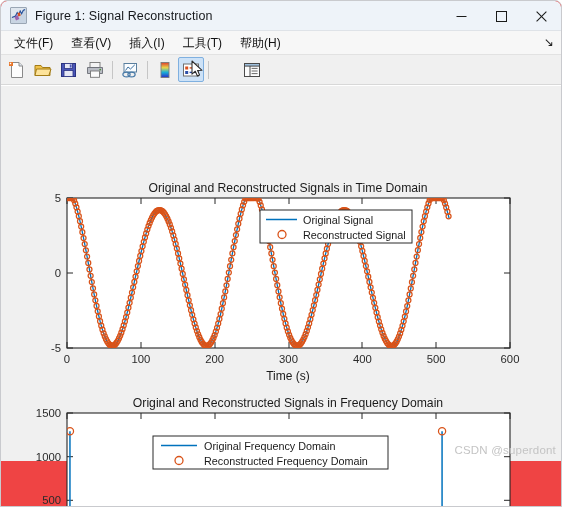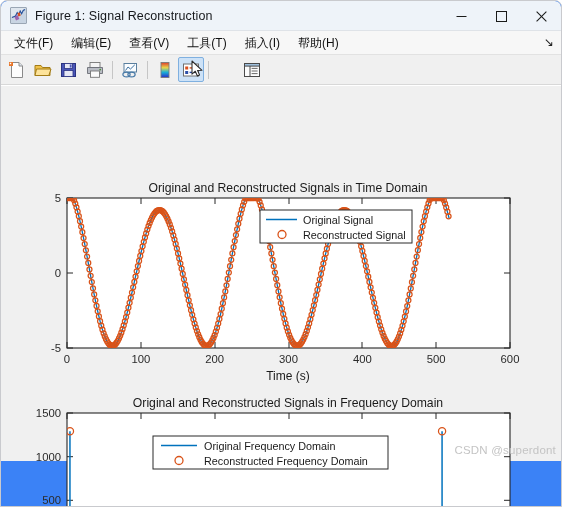--- a/index.html
+++ b/index.html
@@ -5,21 +5,21 @@
   * { box-sizing: border-box; margin: 0; padding: 0; }
   html, body {
     width: 562px; height: 507px;
     font-family: "Liberation Sans", "DejaVu Sans", sans-serif;
     background: #ffffff;
     overflow: hidden;
   }
   #window {
     position: relative;
     width: 562px; height: 507px;
-    background: #3b82f6;
+    background: #ef4444;
     border: 1px solid #c9cace;
     border-radius: 7px 7px 0 0;
     overflow: hidden;
   }
 
   
   #titlebar {
     position: relative;
     height: 30px;
     background: #eef3f9;
@@ -142,24 +142,23 @@
         <svg width="11" height="11" viewBox="0 0 11 11">
             <line x1="0.6" y1="0.6" x2="10.4" y2="10.4" stroke="#1a1a1a" stroke-width="1.05"></line>
             <line x1="10.4" y1="0.6" x2="0.6" y2="10.4" stroke="#1a1a1a" stroke-width="1.05"></line>
           </svg>
       </div>
     </div>
   </div>
 
   <div id="menubar">
     <div class="menu-item">文件(F)</div>
-    <div class="menu-item">编辑(E)</div>
     <div class="menu-item">查看(V)</div>
+    <div class="menu-item">插入(I)</div>
     <div class="menu-item">工具(T)</div>
-    <div class="menu-item">插入(I)</div>
     <div class="menu-item">帮助(H)</div>
     <div id="menu-overflow">↘</div>
   </div>
 
   <div id="toolbar">
     <div class="tbtn">
       <svg width="18" height="18" viewBox="0 0 18 18">
         <path d="M3.5 1.5 H11 L14.5 5 V16.5 H3.5 Z" fill="#fdfdfd" stroke="#8a8a8a" stroke-width="1"></path>
         <path d="M11 1.5 V5 H14.5" fill="#dfe6ee" stroke="#8a8a8a" stroke-width="1"></path>
         <rect x="1" y="1" width="4" height="4" fill="#e8762a"></rect>

